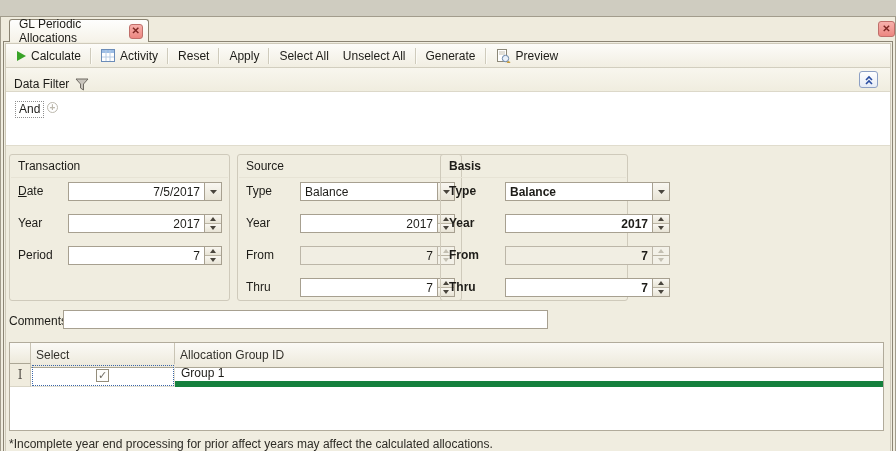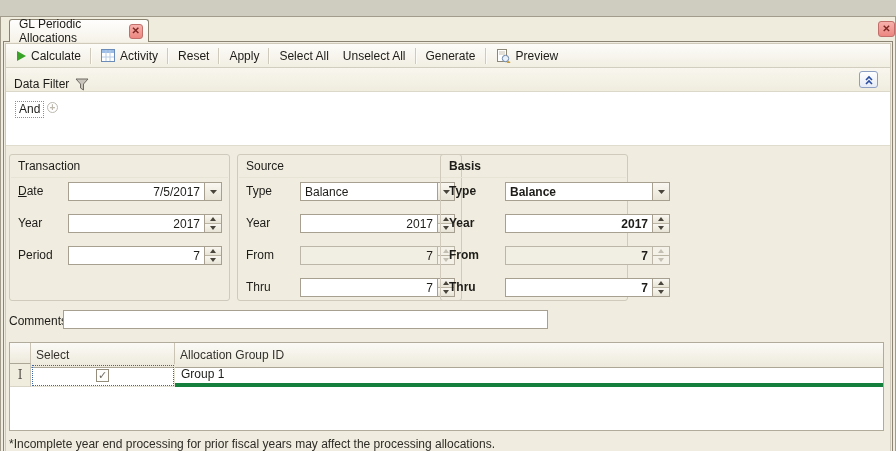--- a/index.html
+++ b/index.html
@@ -87,21 +87,21 @@
   .grid{position:absolute;left:8px;top:325px;width:875px;height:89px;box-sizing:border-box;border:1px solid #B1AB9B;background:#fff;z-index:2;display:flex;flex-direction:column;}
   .g-head{display:flex;height:21px;}
   .th{box-sizing:border-box;background:linear-gradient(#FBFAF6,#EDE9DB);border-right:1px solid #C9C4B4;border-bottom:1px solid #ABA695;display:flex;align-items:center;padding:12px 5px;color:#33312B;}
   .th.c0{width:21px;padding:0;}
   .th.c1{width:144px;}
   .th.c2{flex:1;border-right:none;}
   .g-row{display:flex;height:23px;}
   .td{box-sizing:border-box;display:flex;align-items:center;}
   .td.c0{width:21px;background:#F0ECDE;border-right:1px solid #C9C4B4;border-bottom:1px solid #D9D5C6;justify-content:center;font-family:"DejaVu Serif",serif;color:#55514A;}
   .td.c1{width:144px;border-right:1px solid #E6E2D4;border-bottom:1px solid #E6E2D4;justify-content:center;outline:1px dotted #3A66A8;outline-offset:-2px;}
-  .td.c2{flex:1;border-bottom:4px solid #15803d;padding:0 6px;}
+  .td.c2{flex:1;border-bottom:6px solid #15803d;padding:0 6px;}
   .checkbox{
     width:13px;height:13px;box-sizing:border-box;border:1px solid #948D7B;background:#FDFDFB;
     display:flex;align-items:center;justify-content:center;color:#6E6A60;font-size:11px;line-height:1;
   }
   
   .footer-note{position:absolute;left:8px;top:420px;z-index:2;color:#2E2C26;}
   svg{display:block;}
 </style>
 </head>
 <body>
@@ -375,15 +375,15 @@
       <div class="td c0">I</div>
       <div class="td c1">
         <span class="checkbox">
             <span>✓</span>
           </span>
       </div>
       <div class="td c2">Group 1</div>
     </div>
   </div>
 
-  <div class="footer-note">*Incomplete year end processing for prior fiscal years may affect the processing allocations.</div>
+  <div class="footer-note">*Incomplete year end processing for prior affect years may affect the calculated allocations.</div>
 
 </div>
 
 </body></html>

